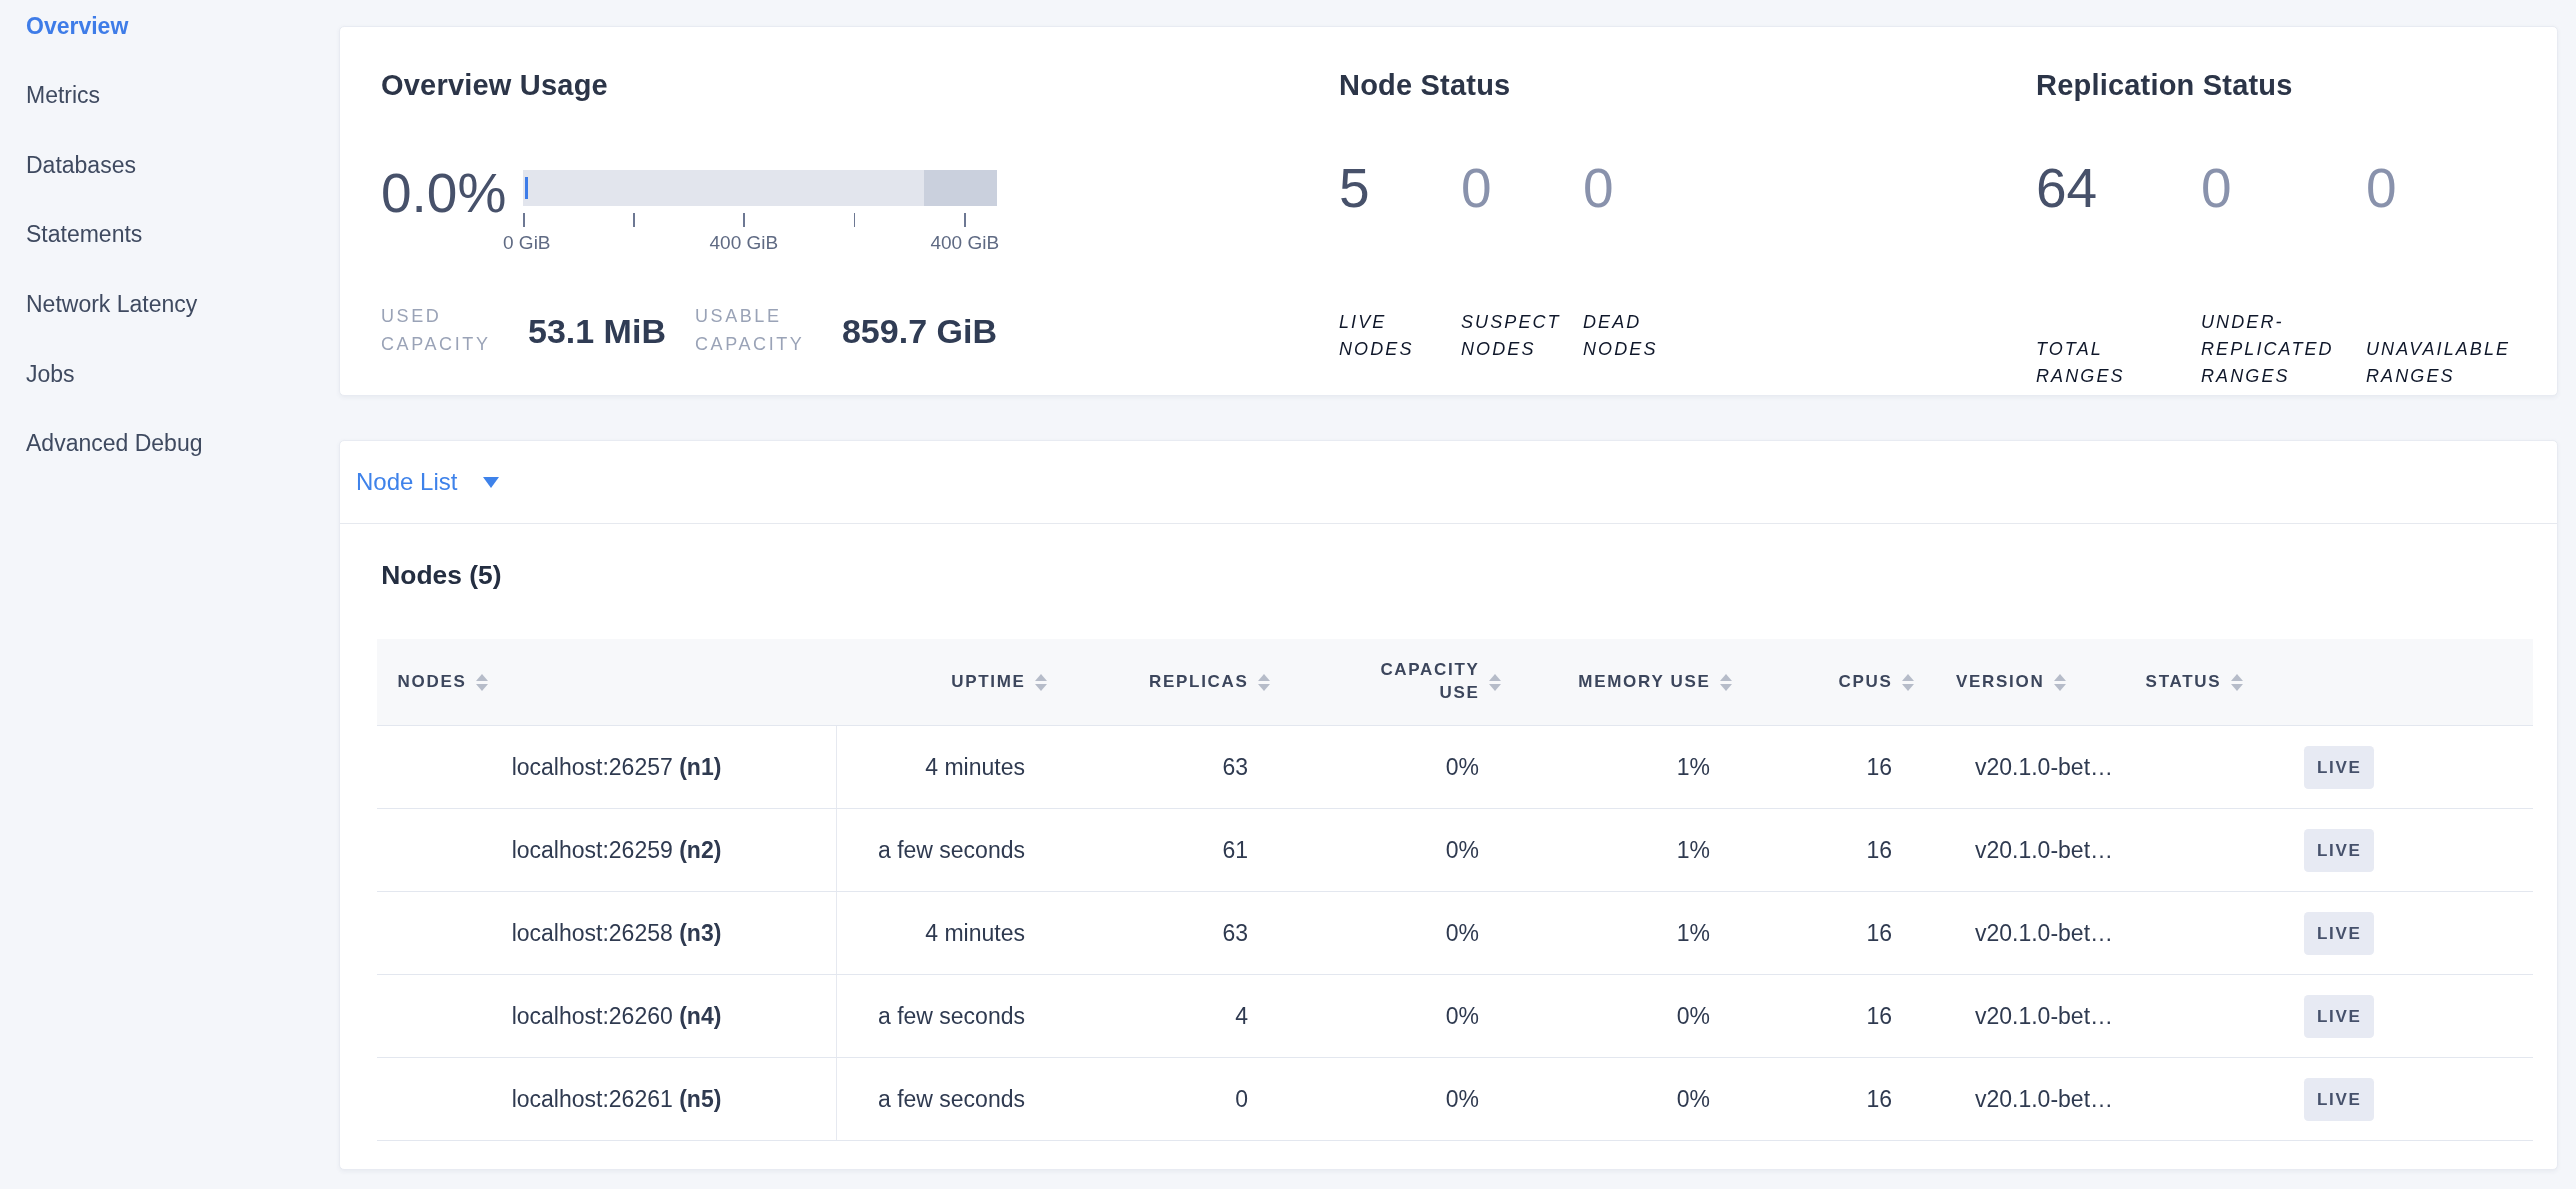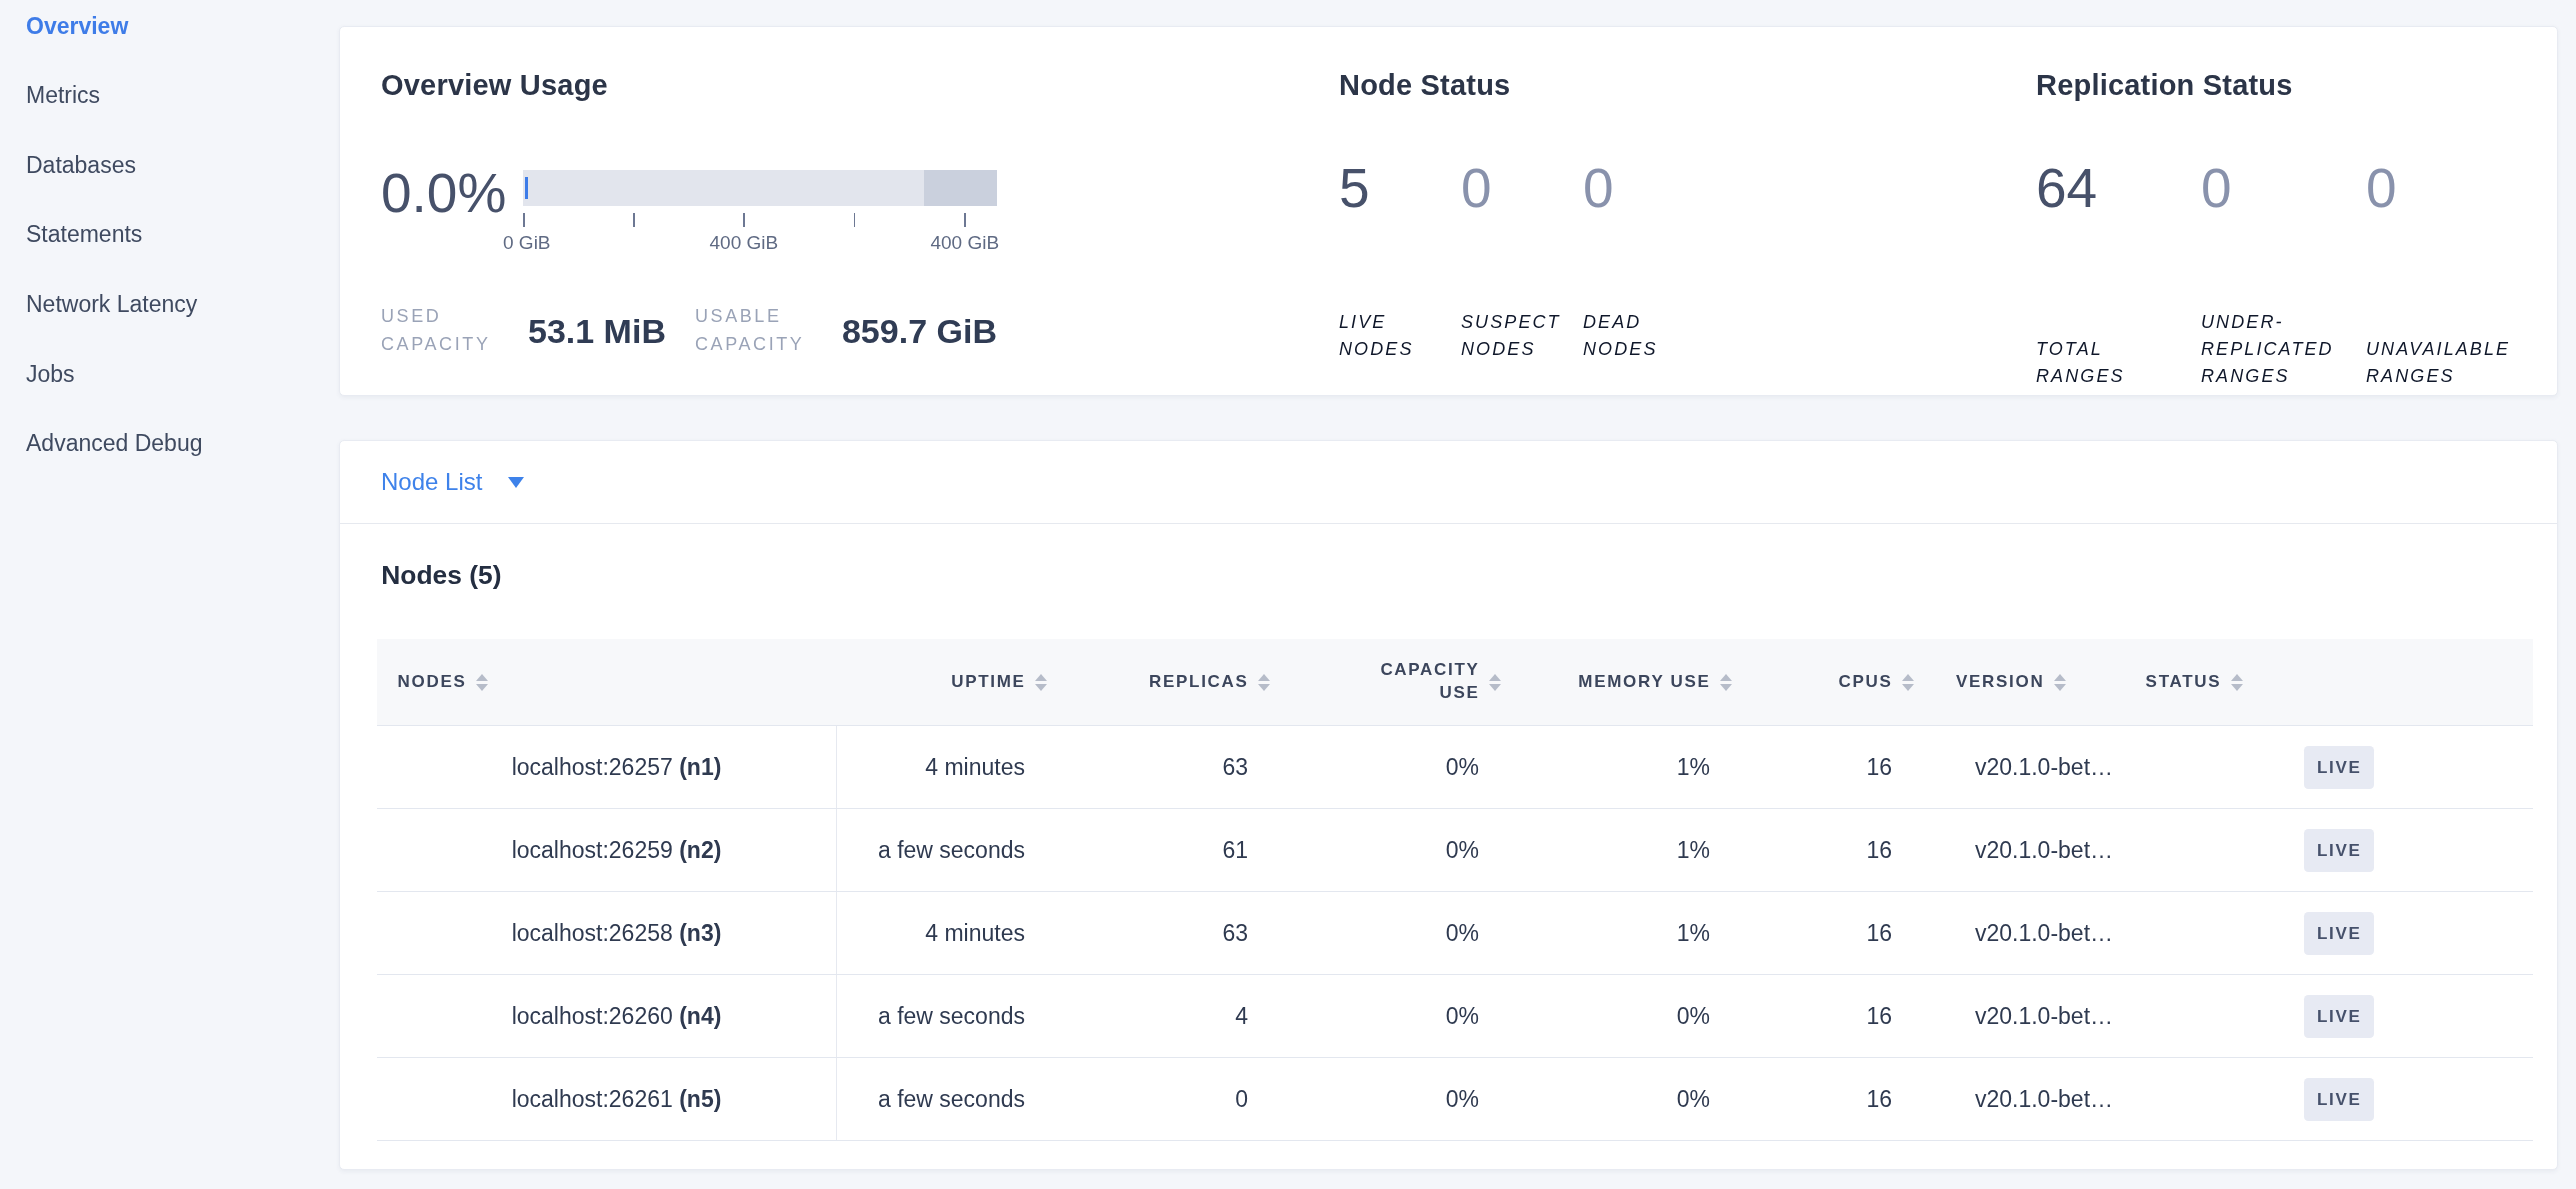--- a/index.html
+++ b/index.html
@@ -63,21 +63,21 @@
     display:block;font-size:18px;line-height:1.5;letter-spacing:2.1px;color:#0f172a;font-style:italic;
   }
   .node-section .num,.node-section .lbl-wrap{width:122px;flex:0 0 auto;}
   .repl-section .num,.repl-section .lbl-wrap{width:165px;flex:0 0 auto;}
   .node-section .lbl{max-width:101px;}
   .repl-section .lbl{max-width:152px;}
 
   
   .nodelist-card{margin-top:44px;height:730px;padding:0;}
   .nodelist-header{
-    height:83px;display:flex;align-items:center;padding-left:41px;
+    height:83px;display:flex;align-items:center;padding-left:16px;
     border-bottom:0.9px solid #e6e9ef;box-sizing:border-box;
   }
   .nodelist-dd{display:inline-flex;align-items:center;cursor:pointer;}
   .nodelist-dd-label{font-size:24px;color:#3e82ea;}
   .dd-caret{
     width:0;height:0;margin-left:25.6px;
     border-left:8.5px solid transparent;border-right:8.5px solid transparent;
     border-top:11px solid #3e82ea;
   }
   .nodelist-body{padding:36px 28px 0 37px;}

